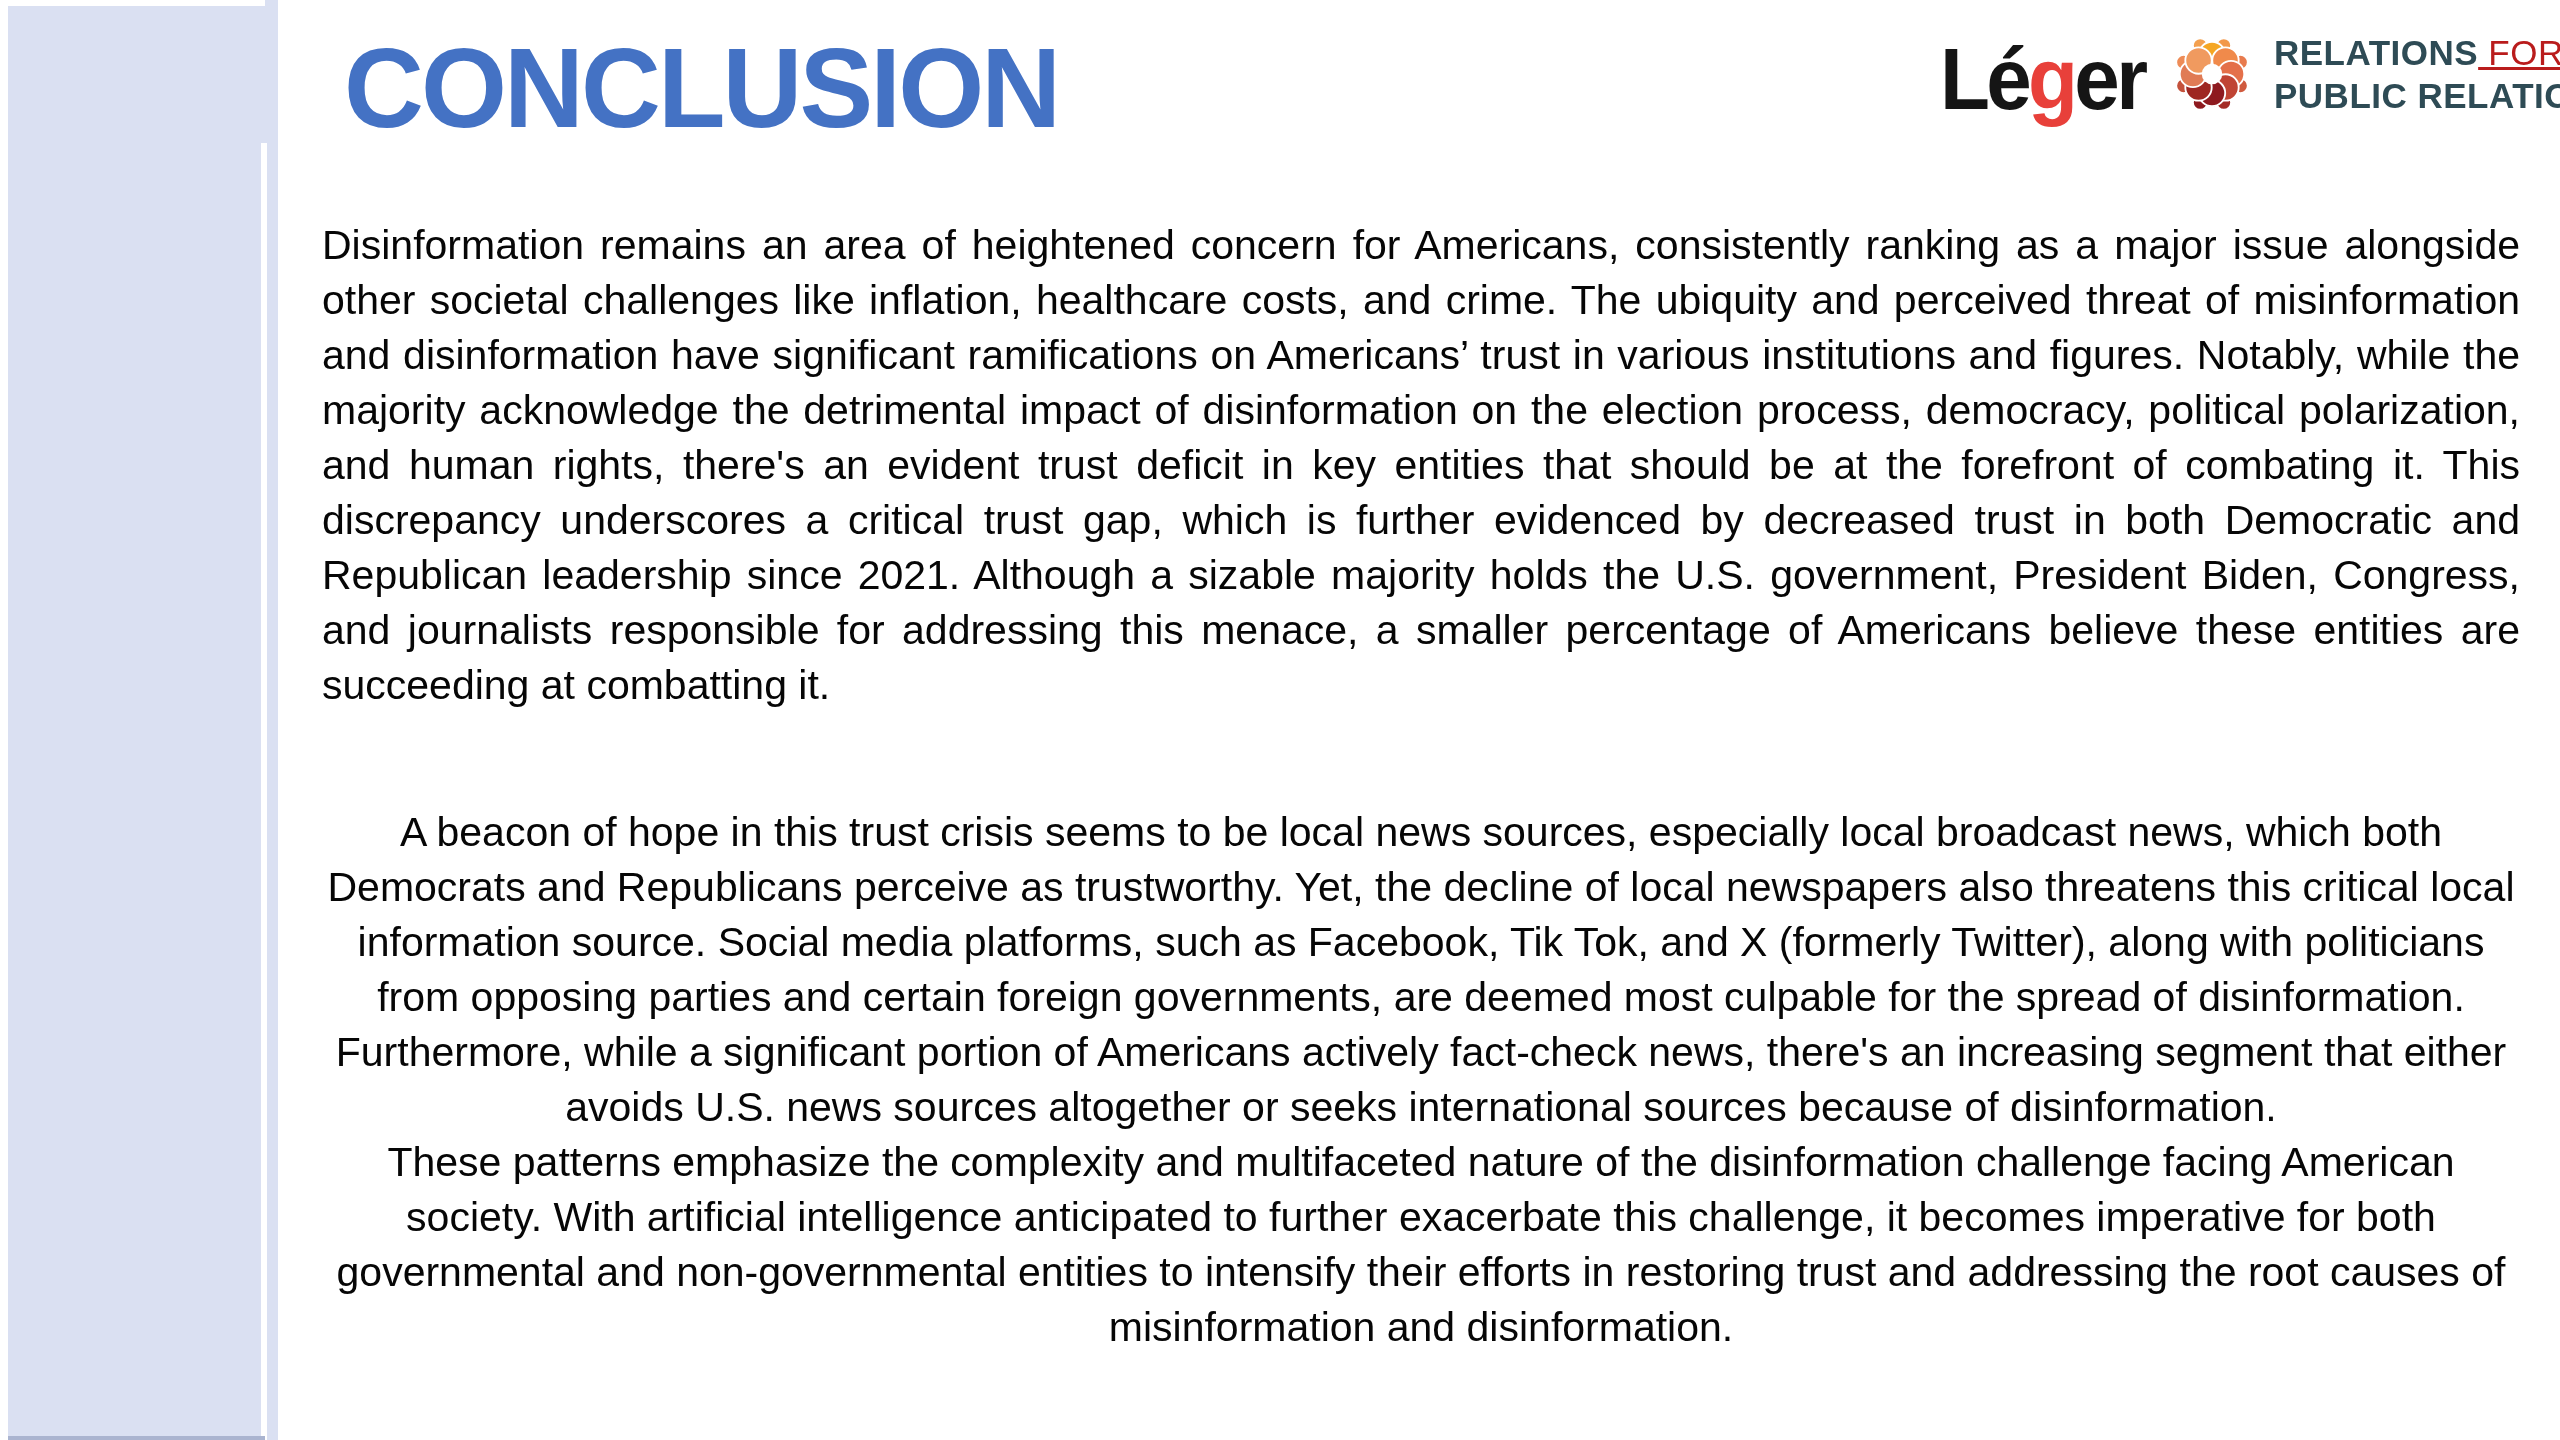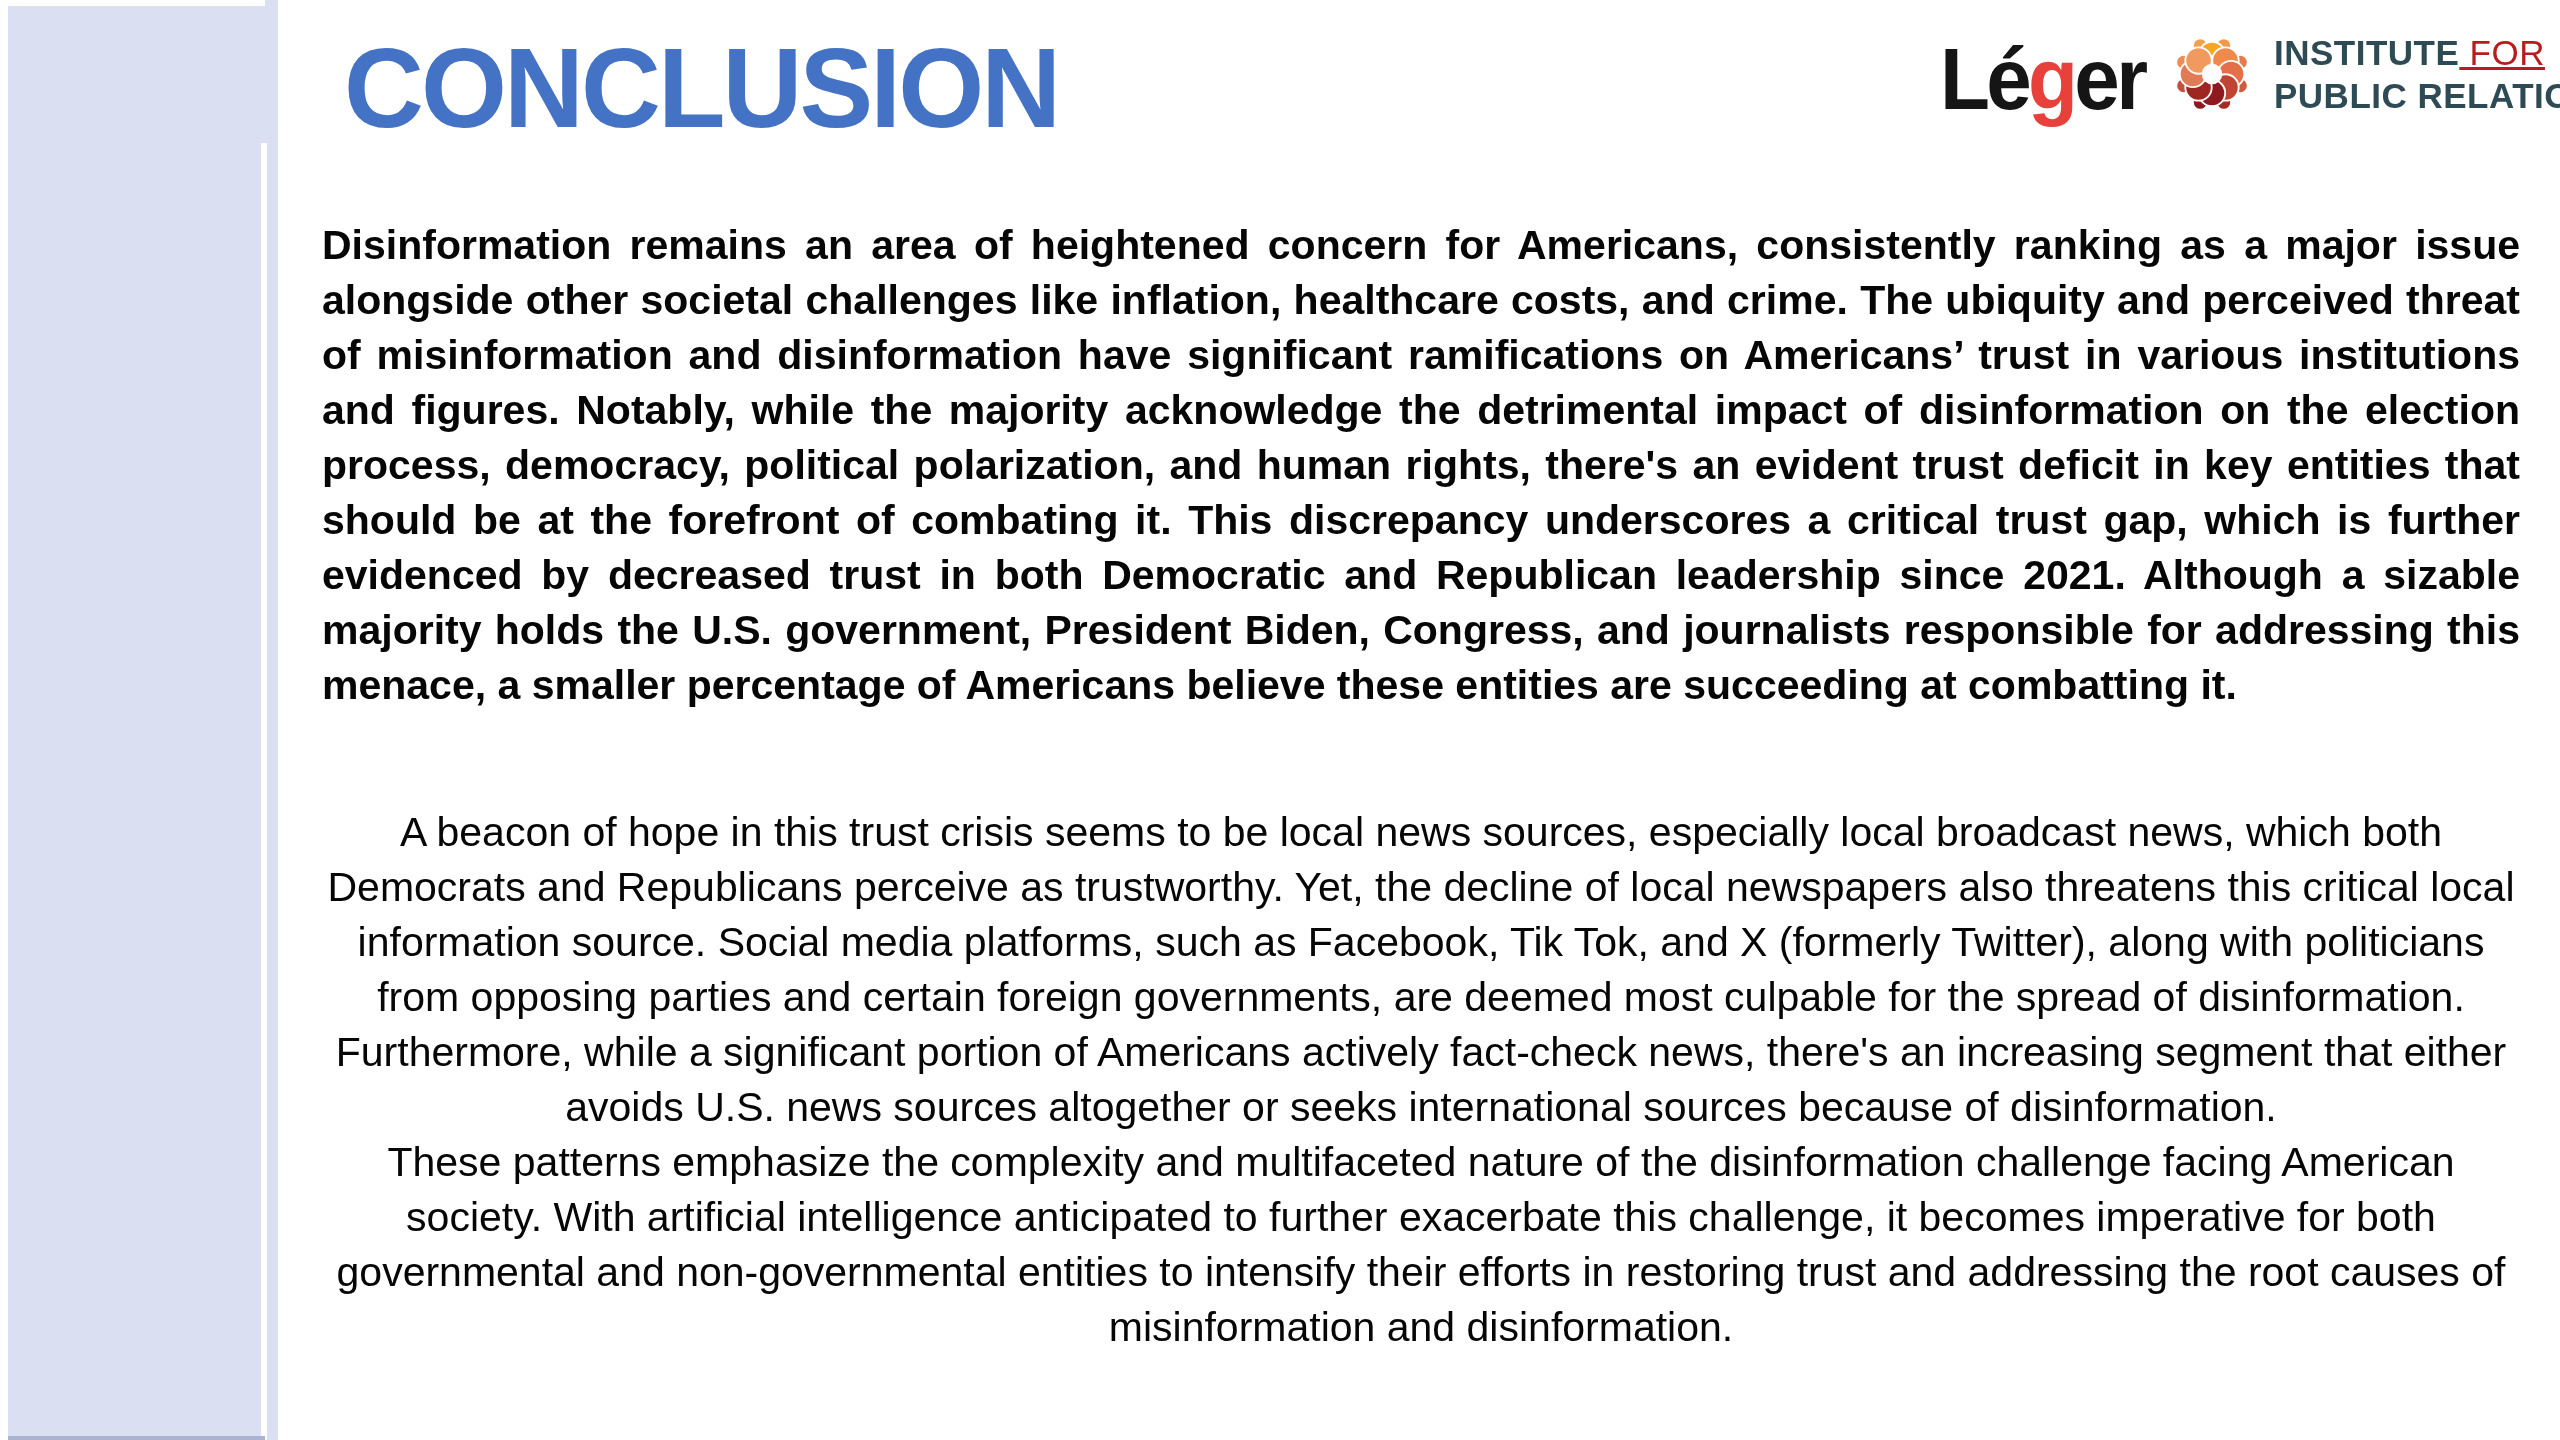--- a/index.html
+++ b/index.html
@@ -31,21 +31,21 @@
   }
   .leger-logo .g-red { color: #e8403a; }
 
   .ipr-logo { position: absolute; left: 2168px; top: 30px; display: flex; align-items: center; }
   .ipr-flower { width: 88px; height: 88px; flex: 0 0 auto; }
   .ipr-text { margin-left: 18px; color: #2e4b55; font-weight: 700; font-size: 35px; line-height: 43px; letter-spacing: 0.5px; white-space: nowrap; }
   .ipr-text .light { color: #b91c1c; font-weight: 400; text-decoration: underline; }
 
   
   .body-text { position: absolute; left: 322px; top: 218px; width: 2198px; color: #060606; font-size: 41px; line-height: 55px; }
-  .para-justified { text-align: justify; text-justify: inter-word; margin-bottom: 92px; font-weight: bold; }
+  .para-justified { text-align: justify; text-justify: inter-word; margin-bottom: 92px; }
   .para-left { text-align: center; }
 </style>
 </head>
 <body>
 
 <div class="slide">
 
   <div class="side-panel"></div>
   <div class="side-strip"></div>
   <div class="side-divider"></div>
@@ -71,21 +71,21 @@
         <circle cx="78.38477631085024" cy="41.615223689149765" r="18" fill="#f08a4b" stroke="#ffffff" stroke-width="2.5"></circle>
         <circle cx="86" cy="60" r="18" fill="#e4704a" stroke="#ffffff" stroke-width="2.5"></circle>
         <circle cx="78.38477631085024" cy="78.38477631085024" r="18" fill="#c04434" stroke="#ffffff" stroke-width="2.5"></circle>
         <circle cx="60" cy="86" r="18" fill="#8e1a1f" stroke="#ffffff" stroke-width="2.5"></circle>
         <circle cx="41.615223689149765" cy="78.38477631085024" r="18" fill="#9e2722" stroke="#ffffff" stroke-width="2.5"></circle>
         <circle cx="34" cy="60" r="18" fill="#e07b55" stroke="#ffffff" stroke-width="2.5"></circle>
         <circle cx="41.61522368914976" cy="41.615223689149765" r="18" fill="#f09a5f" stroke="#ffffff" stroke-width="2.5"></circle>
         <circle cx="60" cy="60" r="14" fill="#ffffff"></circle>
       </svg>
     <div class="ipr-text">
-      <div><span>INSTITUTE</span><span class="light"> FOR</span></div>
+      <div><span>RELATIONS</span><span class="light"> FOR</span></div>
       <div>PUBLIC RELATIONS</div>
     </div>
   </div>
 
   <div class="body-text">
     <p class="para-justified">Disinformation remains an area of heightened concern for Americans, consistently ranking as a major issue alongside other societal challenges like inflation, healthcare costs, and crime. The ubiquity and perceived threat of misinformation and disinformation have significant ramifications on Americans’ trust in various institutions and figures. Notably, while the majority acknowledge the detrimental impact of disinformation on the election process, democracy, political polarization, and human rights, there's an evident trust deficit in key entities that should be at the forefront of combating it. This discrepancy underscores a critical trust gap, which is further evidenced by decreased trust in both Democratic and Republican leadership since 2021. Although a sizable majority holds the U.S. government, President Biden, Congress, and journalists responsible for addressing this menace, a smaller percentage of Americans believe these entities are succeeding at combatting it.</p>
     <p class="para-left">A beacon of hope in this trust crisis seems to be local news sources, especially local broadcast news, which both Democrats and Republicans perceive as trustworthy. Yet, the decline of local newspapers also threatens this critical local information source. Social media platforms, such as Facebook, Tik Tok, and X (formerly Twitter), along with politicians from opposing parties and certain foreign governments, are deemed most culpable for the spread of disinformation. Furthermore, while a significant portion of Americans actively fact-check news, there's an increasing segment that either avoids U.S. news sources altogether or seeks international sources because of disinformation.</p>
     <p class="para-left">These patterns emphasize the complexity and multifaceted nature of the disinformation challenge facing American society. With artificial intelligence anticipated to further exacerbate this challenge, it becomes imperative for both governmental and non-governmental entities to intensify their efforts in restoring trust and addressing the root causes of misinformation and disinformation.</p>
   </div>
 

